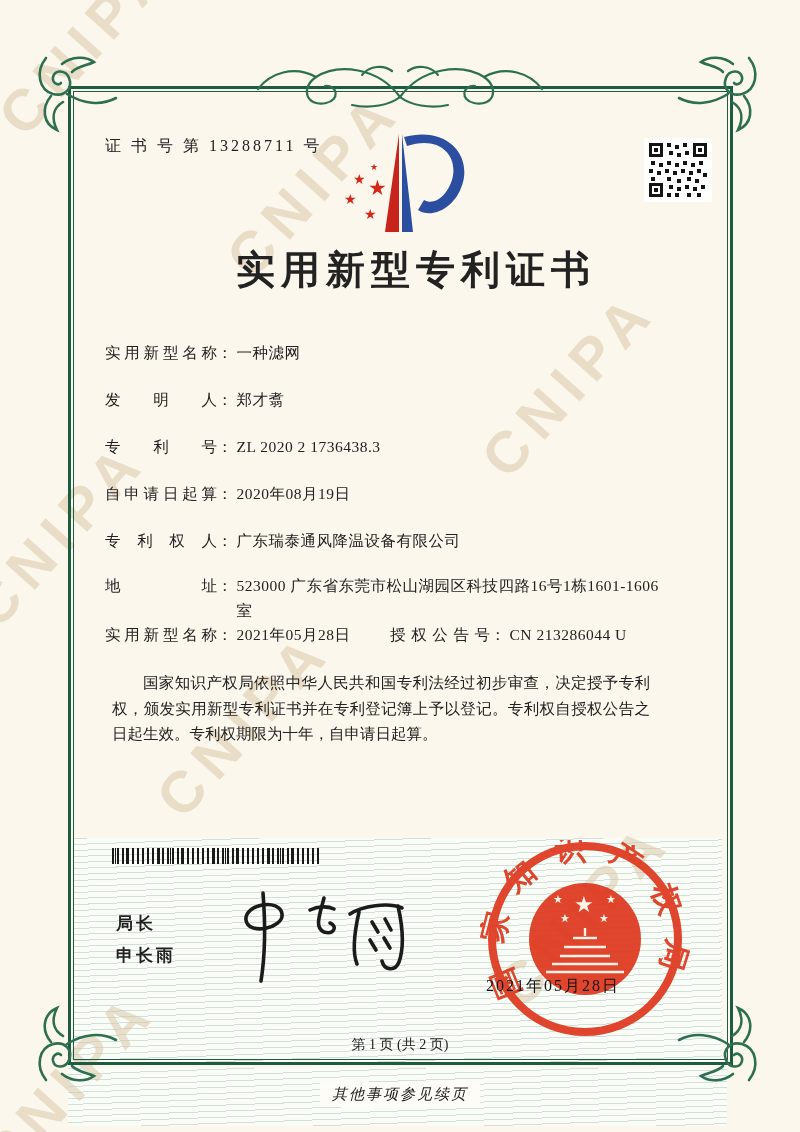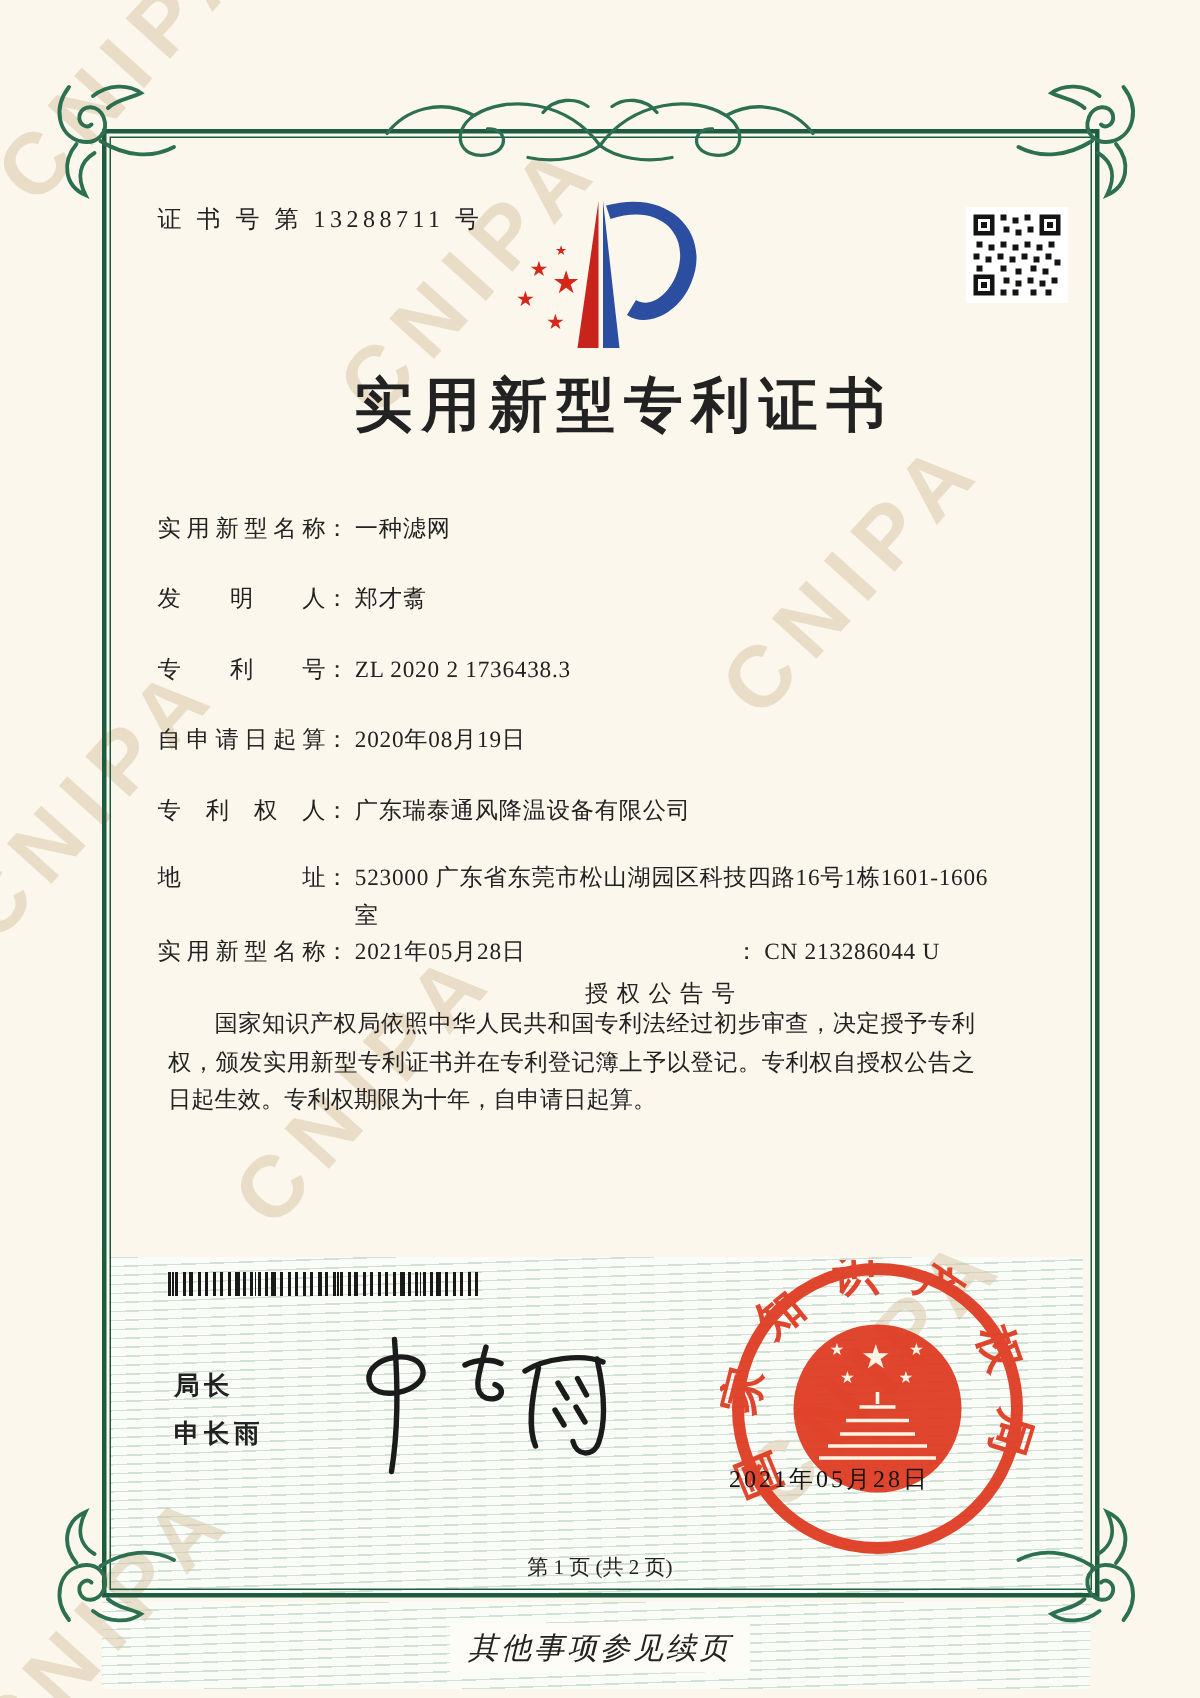--- a/index.html
+++ b/index.html
@@ -24,21 +24,21 @@
   .qr{position:absolute;left:644px;top:138px;z-index:4;background:#fff;padding:3px;}
   .title{position:absolute;left:16px;top:243px;width:800px;text-align:center;font-size:39px;
       font-weight:bold;letter-spacing:6px;z-index:4;}
   
   .field{position:absolute;left:105px;width:560px;font-size:15.5px;line-height:25px;z-index:4;}
   .flabel{display:inline-block;width:112px;text-align:justify;text-align-last:justify;vertical-align:top;}
   .fcolon{display:inline-block;vertical-align:top;}
   .fvalue{display:inline-block;vertical-align:top;margin-left:4px;width:424px;letter-spacing:.5px;}
   .fvalue-short{width:auto;}
   .grant-no-group{position:absolute;left:285px;top:0;white-space:nowrap;}
-  .grant-no-group .flabel{width:100px;margin-top:28px;}
+  .grant-no-group .flabel{width:100px;}
   
   .notice{position:absolute;left:100px;top:658px;width:562px;font-size:15.5px;
       line-height:25.5px;text-align:justify;z-index:4;}
   .notice p{margin:12px;text-indent:2em;}
   
   .barcode{position:absolute;left:112px;top:848px;width:208px;height:16px;z-index:4;
       background-image:
         repeating-linear-gradient(90deg,#191919 0 2px,transparent 2px 5px),
         repeating-linear-gradient(90deg,transparent 0 3px,#191919 3px 4px,transparent 4px 11px);}
   
@@ -49,21 +49,21 @@
   .sig-script{position:absolute;left:232px;top:888px;z-index:4;}
   
   .seal{position:absolute;left:480px;top:840px;z-index:5;opacity:.93;}
   .seal-ring-text{font-size:30px;letter-spacing:21px;fill:#df391f;
       font-family:"Liberation Serif","DejaVu Serif",serif;font-weight:bold;}
   .seal-date{position:absolute;left:486px;top:976px;width:200px;font-size:16px;color:#141414;
       letter-spacing:2px;z-index:6;white-space:nowrap;}
   
   .page-no{position:absolute;left:0;top:1036px;width:800px;text-align:center;font-size:14px;z-index:4;}
   .cont-note{position:absolute;left:0;top:1082px;width:800px;text-align:center;z-index:4;}
-  .cont-note span{display:inline-block;background:#fefcf6;padding:3px 12px;font-size:20px;
+  .cont-note span{display:inline-block;background:#fefcf6;padding:3px 12px;font-size:15px;
       font-style:italic;letter-spacing:2px;}
   .green-stroke{stroke:#2d7050;fill:none;stroke-linecap:round;}
 </style>
 </head>
 <body>
 
 <div class="page">
 
   <span class="wm" style="left:-28px;top:8px">CNIPA</span>
   <span class="wm" style="left:200px;top:150px">CNIPA</span>

